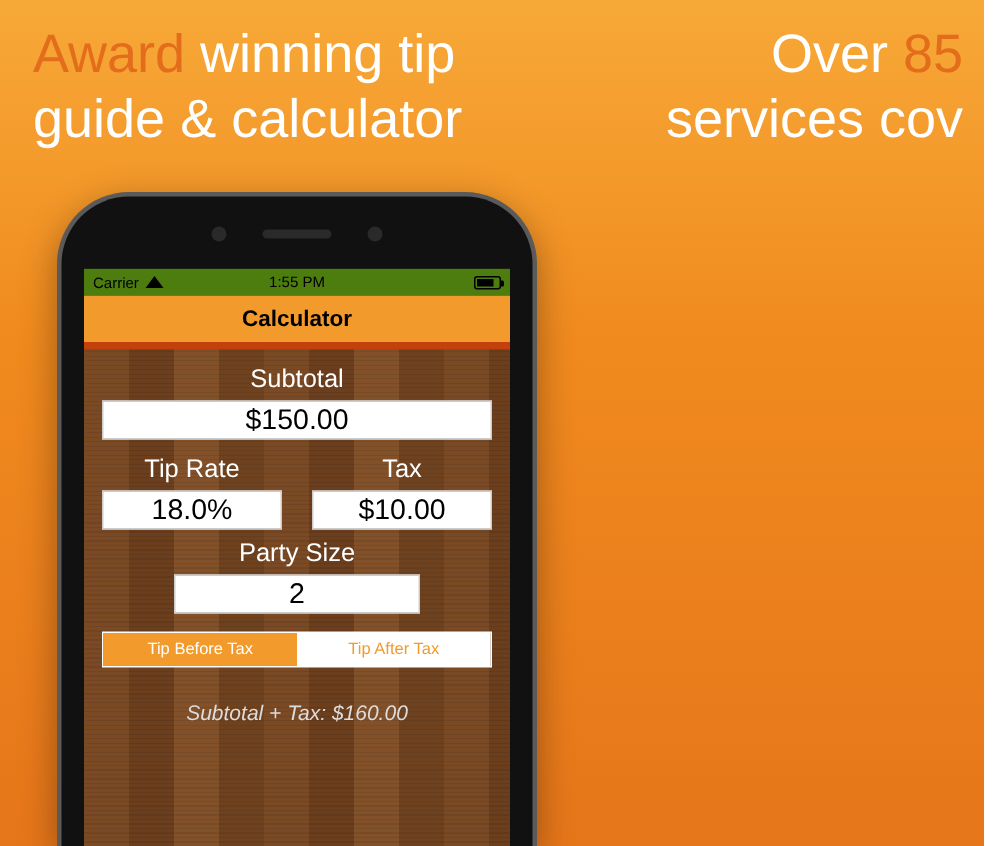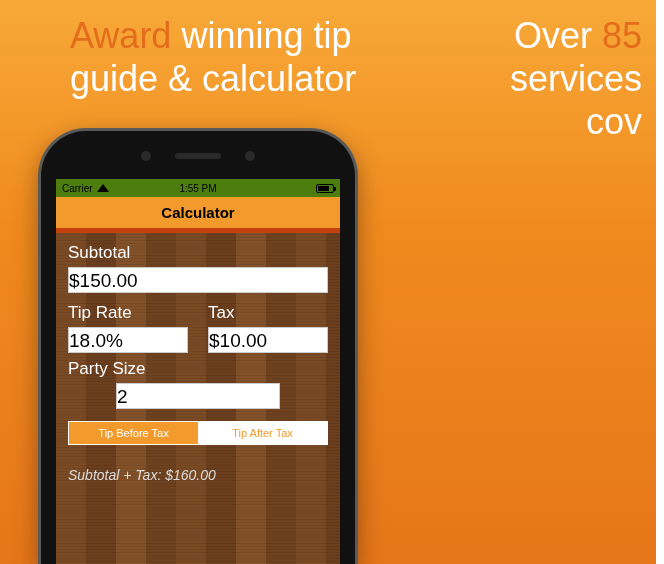--- a/index.html
+++ b/index.html
@@ -1,17 +1,17 @@
 <!DOCTYPE html>
 <html><head>
 <meta charset="utf-8">
 <style>
 *{margin:0;padding:0;box-sizing:border-box;font-family:-apple-system,Helvetica,Arial,sans-serif;}
 body{width:664px;height:564px;overflow:hidden;background:#fff;position:relative;}
-.panel{position:absolute;top:0;height:564px;background:linear-gradient(to bottom,#f7a938 0%,#f08a1e 40%,#e6761a 100%);padding-left:48px;}
+.panel{position:absolute;top:0;height:564px;background:linear-gradient(to bottom,#f7a938 0%,#f08a1e 40%,#e6761a 100%);}
 .panel-left{left:0;width:396px;border-right:2px solid #fff;}
 .panel-right{left:390px;width:266px;}
 .headline{color:#fff;font-weight:300;padding:14px 22px 0;line-height:1.2;}
 .panel-left .headline{font-size:36px;}
 .panel-right .headline{font-size:36px;text-align:right;padding-right:14px;}
 .headline .accent{color:#e36d1a;font-weight:300;}
 .phone{position:absolute;background:#111;border-radius:48px 48px 0 0;border:3px solid #5a5a5a;border-bottom:none;box-shadow:0 8px 24px rgba(0,0,0,.35);}
 .phone-left{left:38px;top:128px;width:320px;height:436px;}
 .phone-notch{position:absolute;top:20px;left:50%;transform:translateX(-50%);display:flex;align-items:center;gap:24px;}
 .phone-cam{width:10px;height:10px;border-radius:50%;background:#2a2a2a;}
@@ -19,21 +19,21 @@
 .screen{position:absolute;top:48px;left:15px;right:15px;bottom:0;background:#000;overflow:hidden;}
 .status{height:18px;background:#4d7c0f;color:#000;font-size:10px;display:flex;align-items:center;justify-content:space-between;padding:0 6px;}
 .status .mid{position:absolute;left:50%;transform:translateX(-50%);}
 .status .right{display:flex;align-items:center;gap:4px;}
 .battery{display:inline-block;width:18px;height:9px;border:1px solid #000;border-radius:2px;position:relative;}
 .battery::after{content:"";position:absolute;right:-3px;top:2px;width:2px;height:4px;background:#000;border-radius:0 1px 1px 0;}
 .battery-inner{position:absolute;left:1px;top:1px;bottom:1px;width:70%;background:#000;}
 .navbar{height:36px;background:#f29a2c;color:#000;display:flex;align-items:center;justify-content:center;font-size:15px;font-weight:600;border-bottom:5px solid #c2410c;}
 .wood{position:absolute;top:54px;left:0;right:0;bottom:0;background:repeating-linear-gradient(90deg,#7a4a25 0 30px,#6b3e1e 30px 60px,#82512a 60px 90px,#6f421f 90px 120px);}
 .wood::before{content:"";position:absolute;inset:0;background:repeating-linear-gradient(0deg,rgba(0,0,0,0) 0 2px,rgba(0,0,0,.08) 2px 3px);}
-.calc{position:relative;z-index:2;padding:6px 12px;color:#fff;}
+.calc{position:relative;z-index:2;padding:6px 12px;color:#fff;text-align:center;}
 .lbl{font-size:17px;margin-top:4px;margin-bottom:4px;}
 .field{background:#fff;color:#000;height:26px;line-height:26px;font-size:19px;border:1px solid #ccc;}
 .row2{display:flex;gap:20px;margin-top:6px;}
 .row2 .col{flex:1;}
 .party-field{width:164px;margin:0 auto;}
 .segment{display:flex;margin:12px auto 0;border:1px solid #fff;height:24px;font-size:11px;}
 .segment div{flex:1;display:flex;align-items:center;justify-content:center;}
 .seg-active{background:#f29a2c;color:#fff;}
 .seg-inactive{background:#fff;color:#f29a2c;}
 .subtax{font-size:14px;font-style:italic;color:#dcdcdc;margin-top:22px;}

